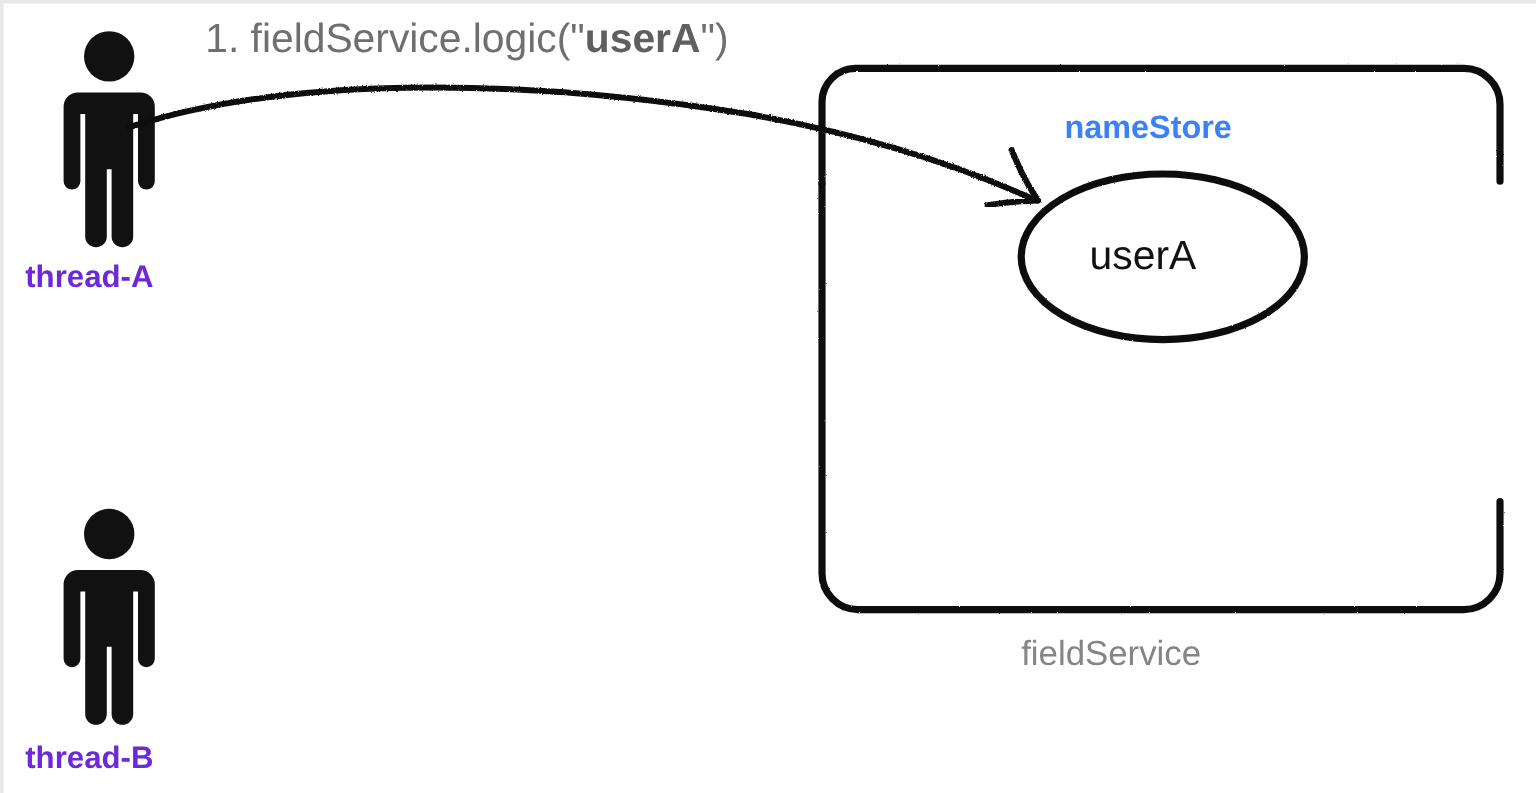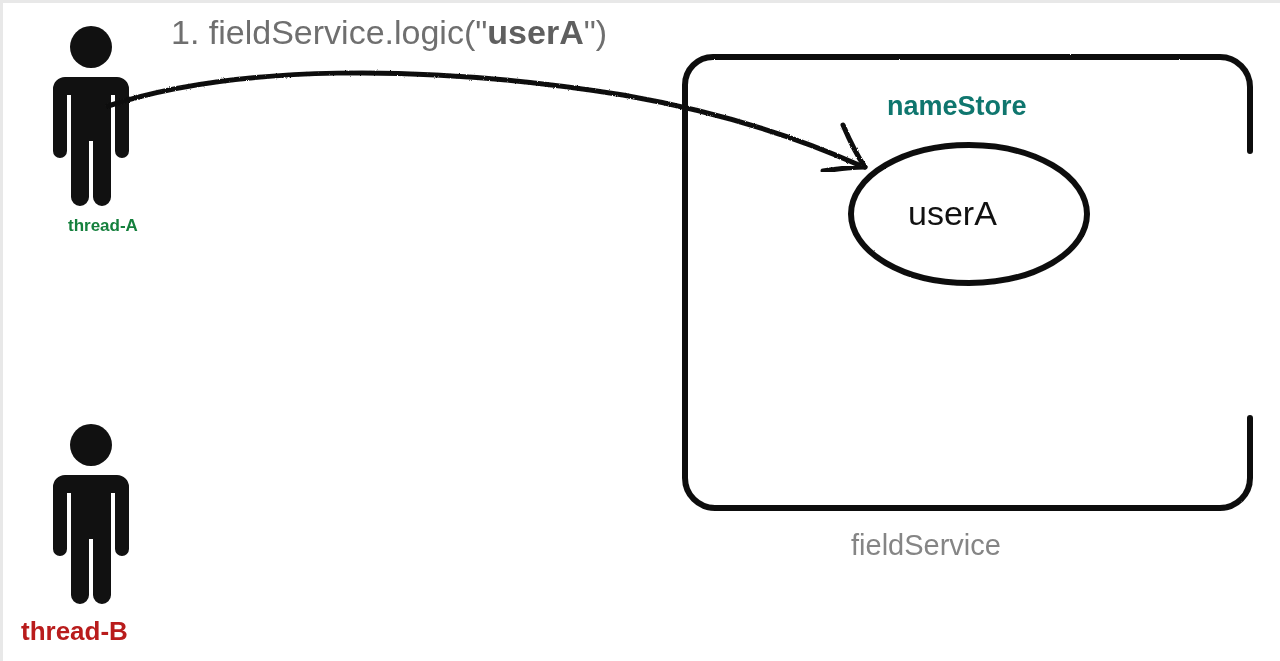--- a/index.html
+++ b/index.html
@@ -39,38 +39,37 @@
     color: #6f6f6f;
     font-weight: 400;
   }
   .call-label b {
     font-weight: 700;
     color: #5f5f5f;
   }
   .thread-a-label {
     left: 18px;
     top: 214px;
-    font-size: 17px;
+    font-size: 26px;
     font-weight: 700;
-    color: #15803d;
-    margin-left: 47px;
+    color: #6d28d9;
   }
   .thread-b-label {
     left: 18px;
     top: 615px;
     font-size: 26px;
     font-weight: 700;
-    color: #b91c1c;
+    color: #6d28d9;
   }
   .namestore-label {
     left: 884px;
     top: 90px;
     font-size: 27px;
     font-weight: 700;
-    color: #0f766e;
+    color: #3b82f6;
   }
   .fieldservice-label {
     left: 848px;
     top: 528px;
     font-size: 29px;
     font-weight: 400;
     color: #858585;
   }
   .usera-label {
     left: 905px;

